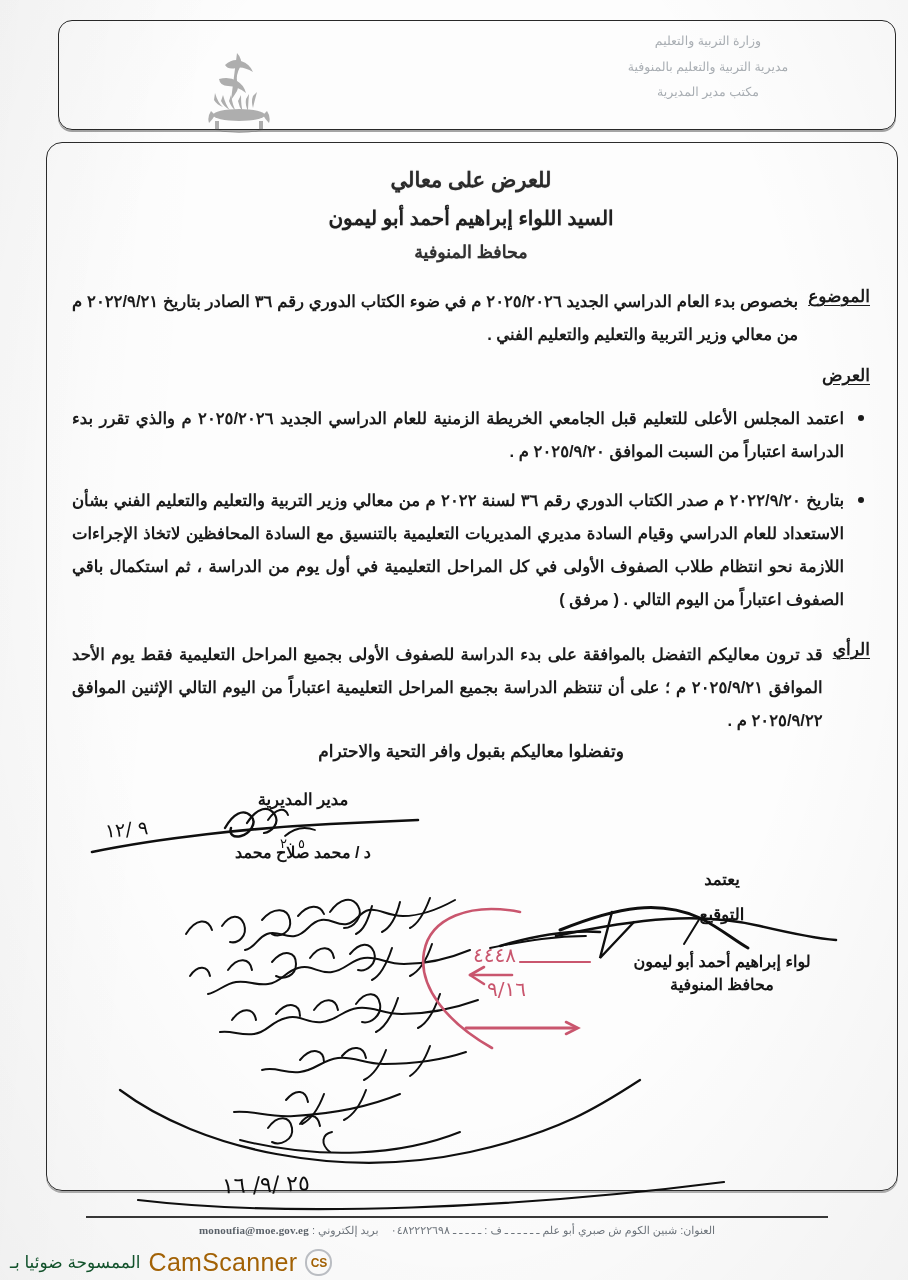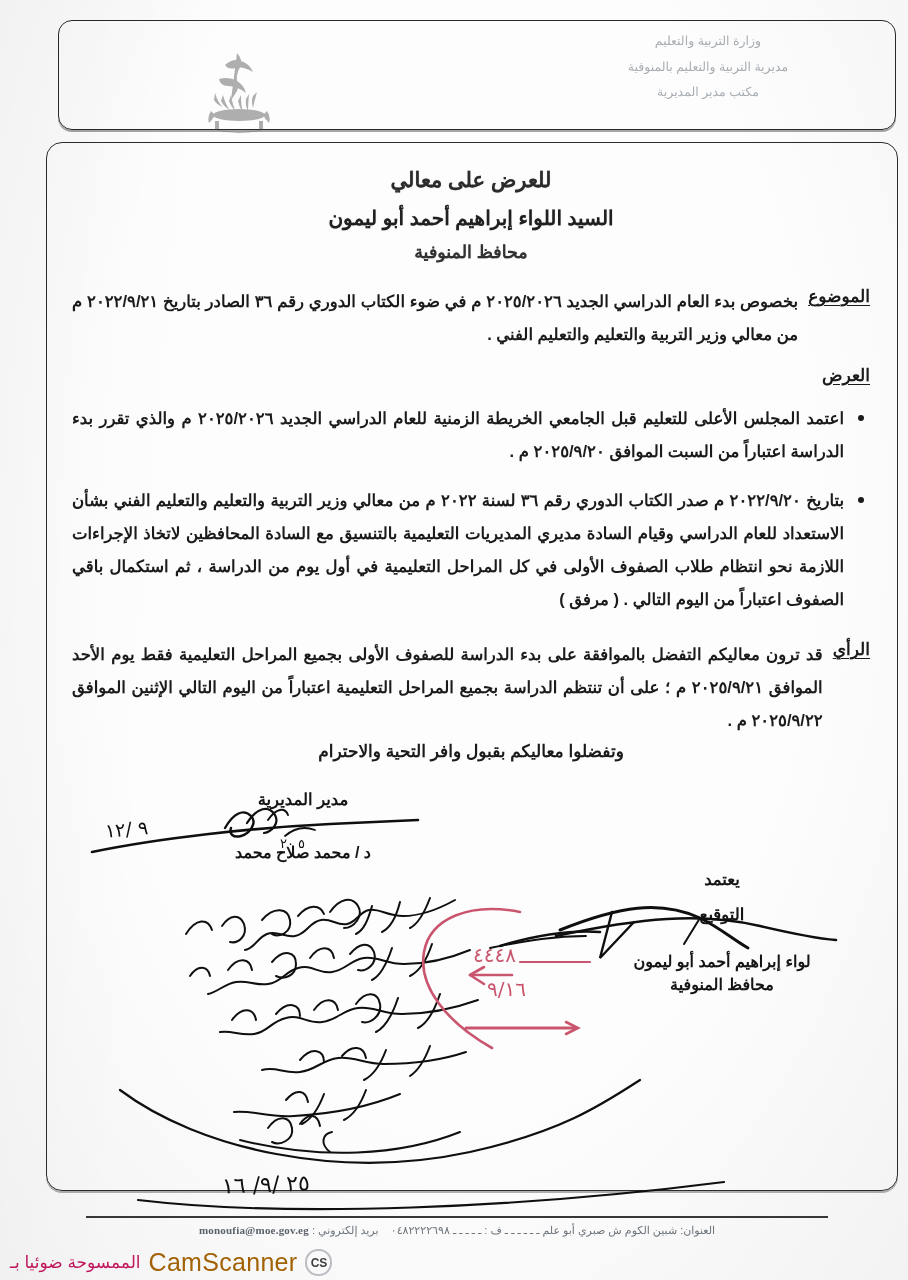--- a/index.html
+++ b/index.html
@@ -143,26 +143,26 @@
   }
   .foot-txt .en{font-family:"Liberation Serif", serif;font-weight:bold;color:#5d646b;}
 
   
   .cs{
     position:absolute;left:10px;top:1248px;display:flex;align-items:center;gap:8px;
     z-index:45;
   }
   .cs-badge{
     width:23px;height:23px;border:2px solid #b9bcc1;border-radius:13px;
-    color:#404040;font-size:12px;font-weight:bold;
+    color:#a16207;font-size:12px;font-weight:bold;
     display:flex;align-items:center;justify-content:center;
     font-family:"Liberation Sans",sans-serif;
   }
   .cs-word{color:#a16207;font-size:25px;letter-spacing:.3px;font-weight:400;}
-  .cs-ar{color:#be185d;font-size:17px;}
+  .cs-ar{color:#14532d;font-size:17px;}
 </style>
 </head>
 <body>
 
 <div id="page">
 
   <div class="hdr-box">
     <svg class="emblem" viewBox="0 0 160 90">
       <g fill="#4a4a4a" opacity=".75">
         <path d="M78 8 q6 6 3 14 q-4 8 -3 14 q2 6 0 10 q-3 5 -6 9"></path>

